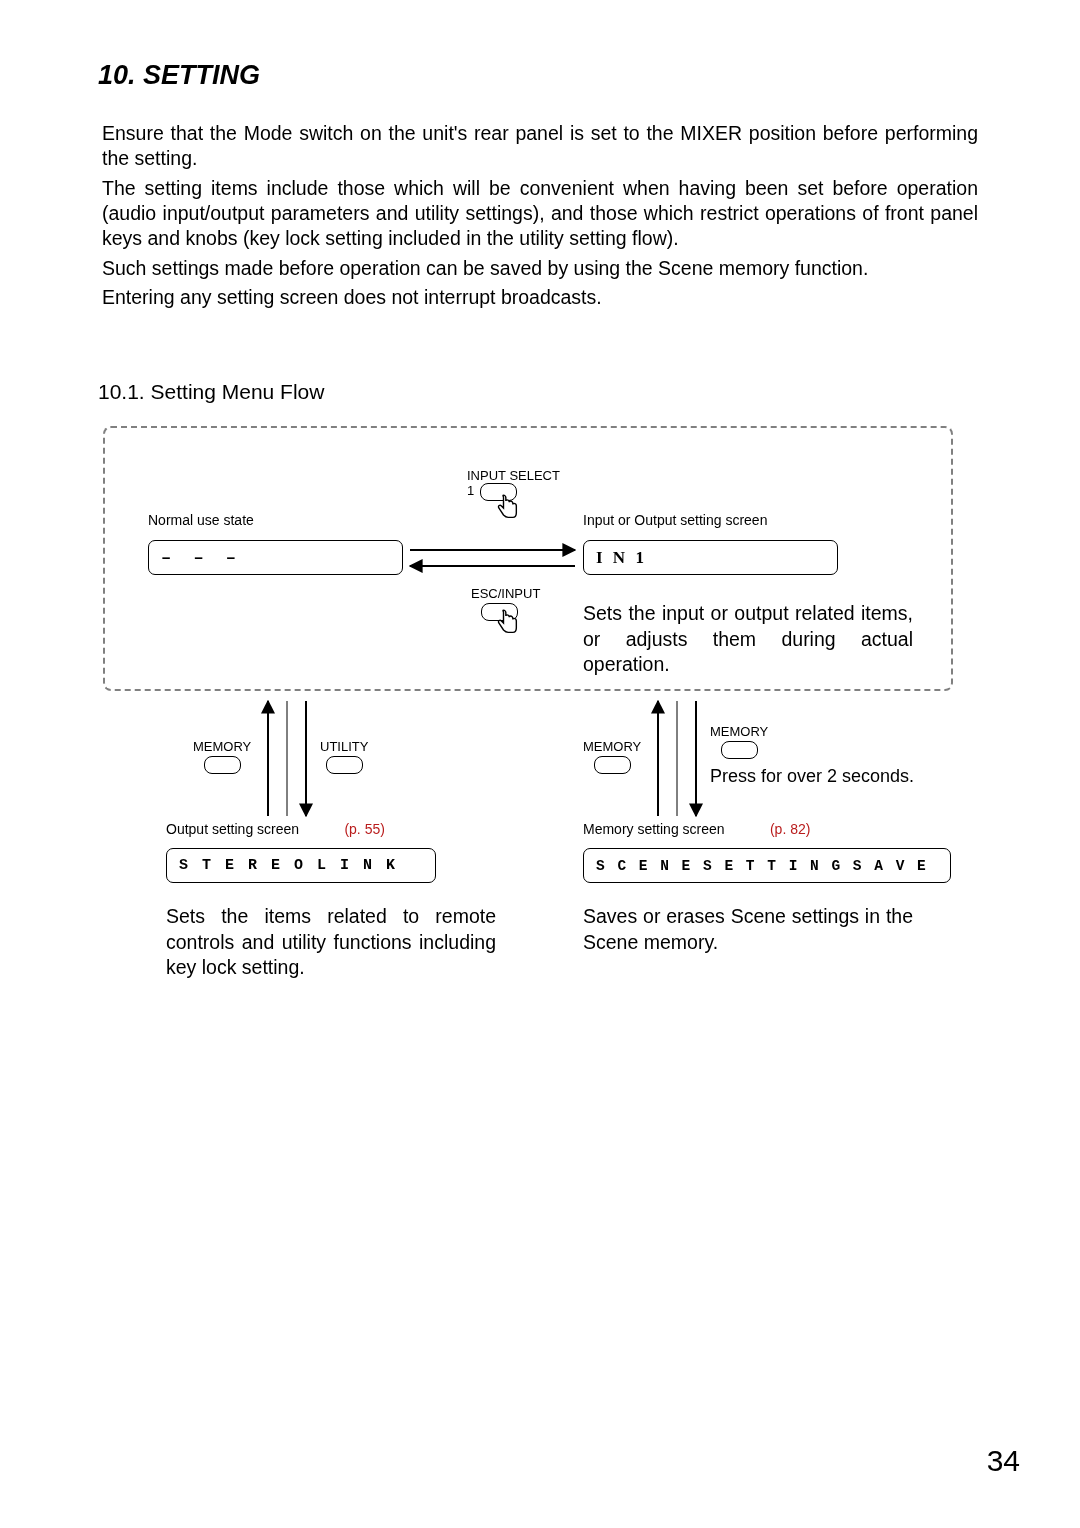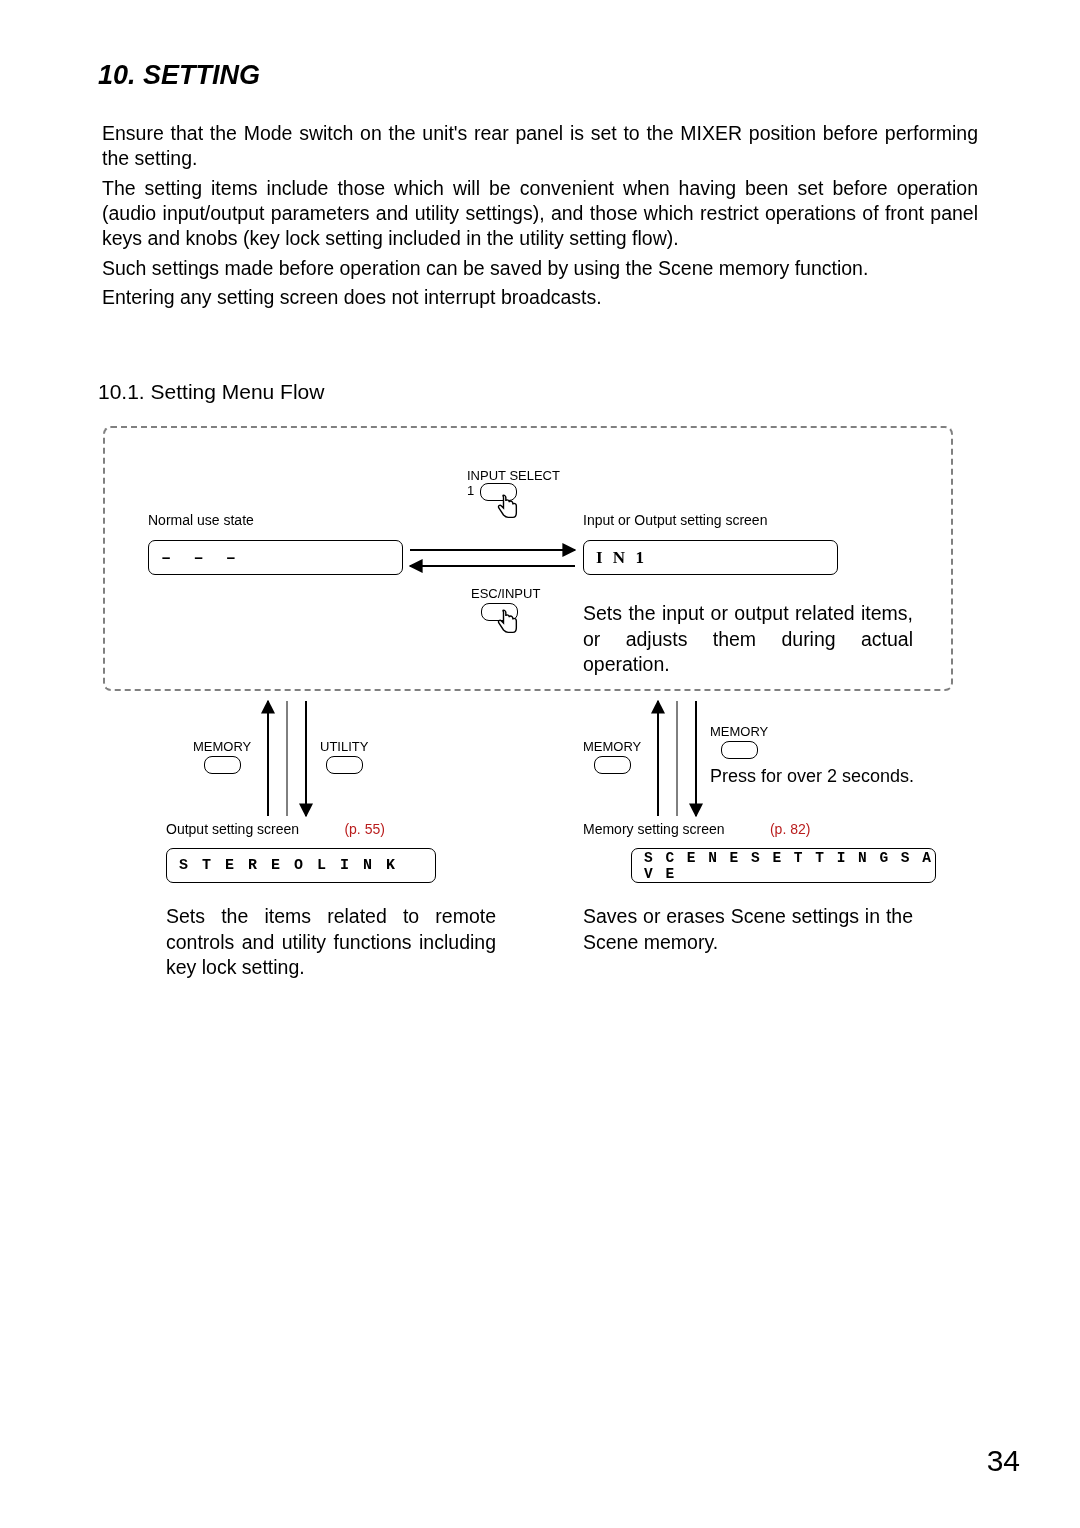--- a/index.html
+++ b/index.html
@@ -180,21 +180,21 @@
       <span>Output setting screen</span>&nbsp;&nbsp;&nbsp;&nbsp;&nbsp;
       <span class="link">(p. 55)</span>
     </div>
     <div class="lcd" style="left:73px; top:422px; width:270px; letter-spacing:2.5px; font-size:15px;">S T E R E O    L I N K</div>
     <div class="desc" style="left:73px; top:478px;">Sets the items related to remote controls and utility functions including key lock setting.</div>
 
     <div class="label" style="left:490px; top:395px;">
       <span>Memory setting screen</span>&nbsp;&nbsp;&nbsp;&nbsp;&nbsp;
       <span class="link">(p. 82)</span>
     </div>
-    <div class="lcd" style="left:490px; top:422px; width:305px; letter-spacing:2px; font-size:14.5px;margin-left:48px;">S C E N E S E T T I N G    S A V E</div>
+    <div class="lcd" style="left:490px; top:422px; width:368px; letter-spacing:2px; font-size:14.5px;">S C E N E S E T T I N G    S A V E</div>
     <div class="desc" style="left:490px; top:478px;">Saves or erases Scene settings in the Scene memory.</div>
 
     <svg class="overlay" viewBox="0 0 875 540">
       <defs>
         <marker id="ah" viewBox="0 0 10 10" refX="9" refY="5" markerWidth="7" markerHeight="7" orient="auto-start-reverse">
           <path d="M0 0 L10 5 L0 10 z" fill="#000"></path>
         </marker>
       </defs>
 
       <line x1="317" y1="124" x2="482" y2="124" stroke="#000" stroke-width="2" marker-end="url(#ah)"></line>

